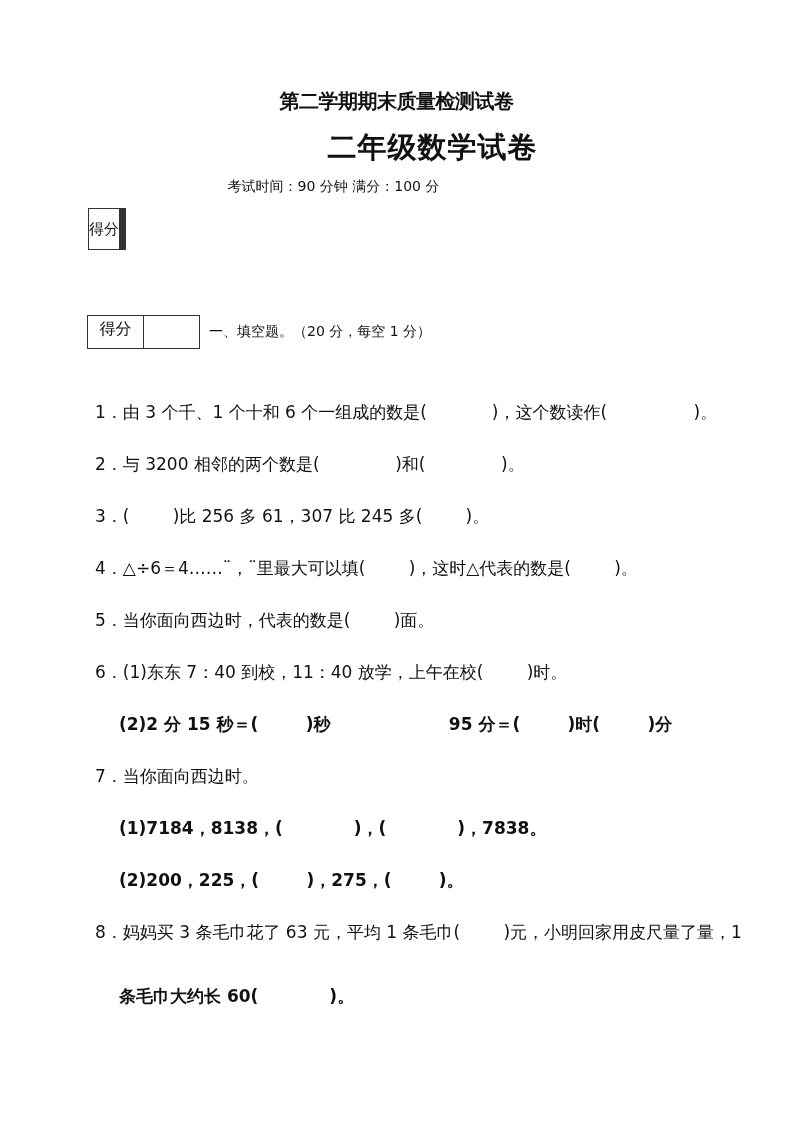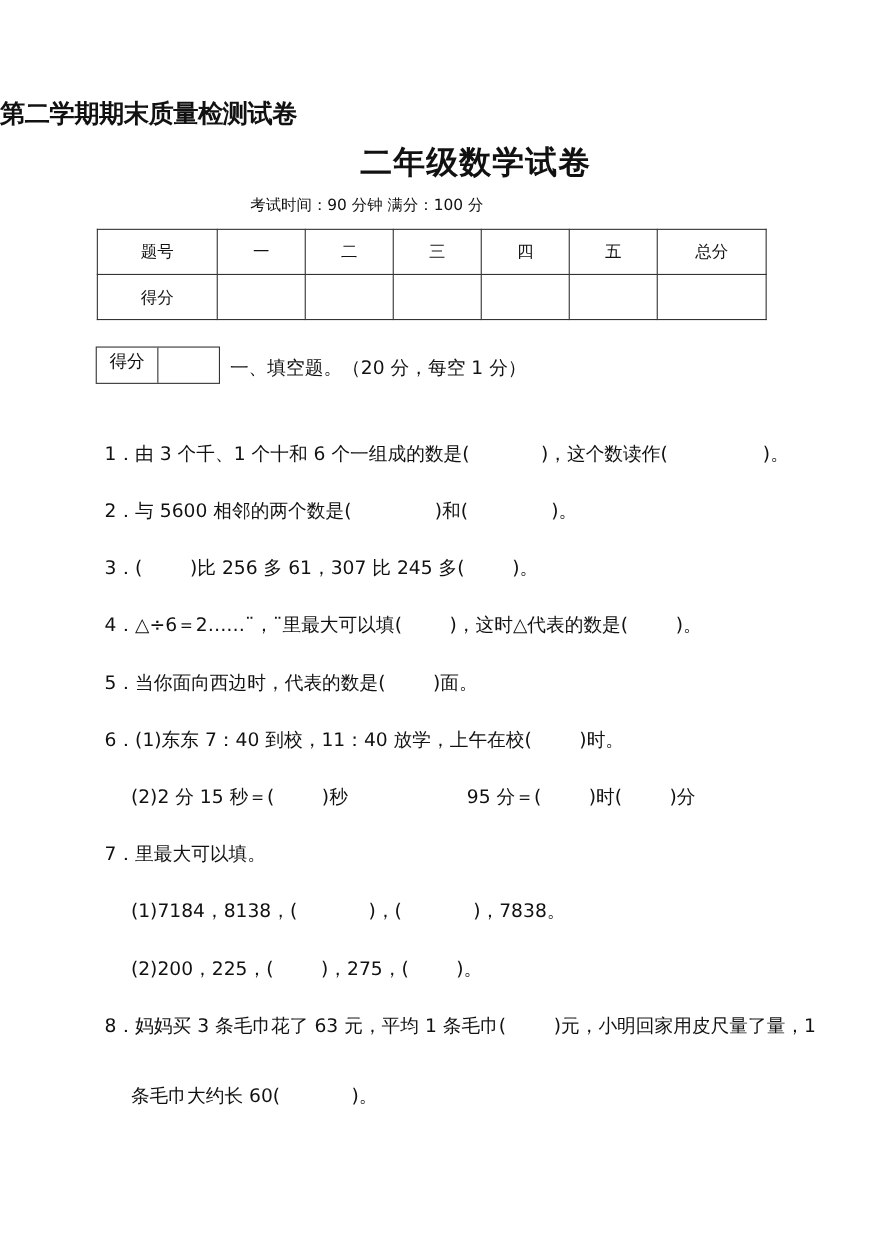--- a/index.html
+++ b/index.html
@@ -1,47 +1,38 @@
 <!DOCTYPE html>
 <html><head>
 <meta charset="utf-8">
 <style>
   html, body { margin: 0; padding: 0; background: #ffffff; }
   body { width: 793px; height: 1122px; position: relative; overflow: hidden;
          font-family: "DejaVu Sans", "Liberation Sans", sans-serif; color: #111; }
   .abs { position: absolute; white-space: nowrap; }
-  .title1 { left: 0; width: 793px; top: 88px; font-size: 23px; font-weight: bold; letter-spacing: -0.5px; }
+  .title1 { left: 0; width: 793px; top: 88px; text-align: center; font-size: 20px; font-weight: bold; letter-spacing: -0.5px; }
   .title2 { left: 0; width: 793px; top: 128px; text-align: center; font-size: 29px; font-weight: bold; letter-spacing: 1px; margin-left: 36px; }
   .subtitle { left: 0; width: 667px; top: 178px; text-align: center; font-size: 14px; }
   table.score { position: absolute; left: 88px; top: 208px; border-collapse: collapse; }
   table.score td { border: 1px solid #333; height: 40px; text-align: center; font-size: 15px; padding: 0; }
   .mini { position: absolute; left: 87px; top: 315px; width: 111px; height: 32px; border: 1px solid #333; display: flex; }
   .mini .lbl { width: 55px; border-right: 1px solid #333; font-size: 16px; text-align: center; line-height: 26px; }
-  .section { left: 209px; top: 323px; font-size: 17px; }
+  .section { left: 209px; top: 323px; font-size: 14px; }
   .q { font-size: 17px; left: 95px; }
-  .q.sub { left: 119px; }
+  .q.sub { left: 119px; font-weight: bold; }
 </style>
 </head>
 <body>
 
 <div class="abs title1">第二学期期末质量检测试卷</div>
 <div class="abs title2">二年级数学试卷</div>
 <div class="abs subtitle">考试时间：90 分钟  满分：100 分</div>
 
 <table class="score">
   <tbody>
-      <tr>
-    <td style="width:108px">题号</td>
-    <td style="width:79px">一</td>
-    <td style="width:79px">二</td>
-    <td style="width:79px">三</td>
-    <td style="width:79px">四</td>
-    <td style="width:79px">五</td>
-    <td style="width:98px">总分</td>
-  </tr>
   <tr>
     <td>得分</td>
     <td></td>
     <td></td>
     <td></td>
     <td></td>
     <td></td>
     <td></td>
   </tr>
 </tbody>
@@ -50,39 +41,39 @@
 <div class="mini">
   <div class="lbl">得分</div>
   <div style="flex:1"></div>
 </div>
 <div class="abs section">一、填空题。（20 分，每空 1 分）</div>
 
 <div class="abs q" style="top:401px">
   <span>1．</span><span style="white-space:pre">由 3 个千、1 个十和 6 个一组成的数是(            )，这个数读作(                )。</span>
 </div>
 <div class="abs q" style="top:453px">
-  <span>2．</span><span style="white-space:pre">与 5600 相邻的两个数是(              )和(              )。</span>
+  <span>2．</span><span style="white-space:pre">与 3200 相邻的两个数是(              )和(              )。</span>
 </div>
 <div class="abs q" style="top:505px">
   <span>3．</span><span style="white-space:pre">(        )比 256 多 61，307 比 245 多(        )。</span>
 </div>
 <div class="abs q" style="top:557px">
-  <span>4．</span><span style="white-space:pre">△÷6＝2……¨，¨里最大可以填(        )，这时△代表的数是(        )。</span>
+  <span>4．</span><span style="white-space:pre">△÷6＝4……¨，¨里最大可以填(        )，这时△代表的数是(        )。</span>
 </div>
 <div class="abs q" style="top:609px">
   <span>5．</span><span style="white-space:pre">当你面向西边时，代表的数是(        )面。</span>
 </div>
 <div class="abs q" style="top:661px">
   <span>6．</span><span style="white-space:pre">(1)东东 7：40 到校，11：40 放学，上午在校(        )时。</span>
 </div>
 <div class="abs q sub" style="top:713px">
   <span style="white-space:pre">(2)2 分 15 秒＝(        )秒                    95 分＝(        )时(        )分</span>
 </div>
 <div class="abs q" style="top:765px">
-  <span>7．</span><span style="white-space:pre">里最大可以填。</span>
+  <span>7．</span><span style="white-space:pre">当你面向西边时。</span>
 </div>
 <div class="abs q sub" style="top:817px">
   <span style="white-space:pre">(1)7184，8138，(            )，(            )，7838。</span>
 </div>
 <div class="abs q sub" style="top:869px">
   <span style="white-space:pre">(2)200，225，(        )，275，(        )。</span>
 </div>
 <div class="abs q" style="top:921px">
   <span>8．</span><span style="white-space:pre">妈妈买 3 条毛巾花了 63 元，平均 1 条毛巾(        )元，小明回家用皮尺量了量，1</span>
 </div>

